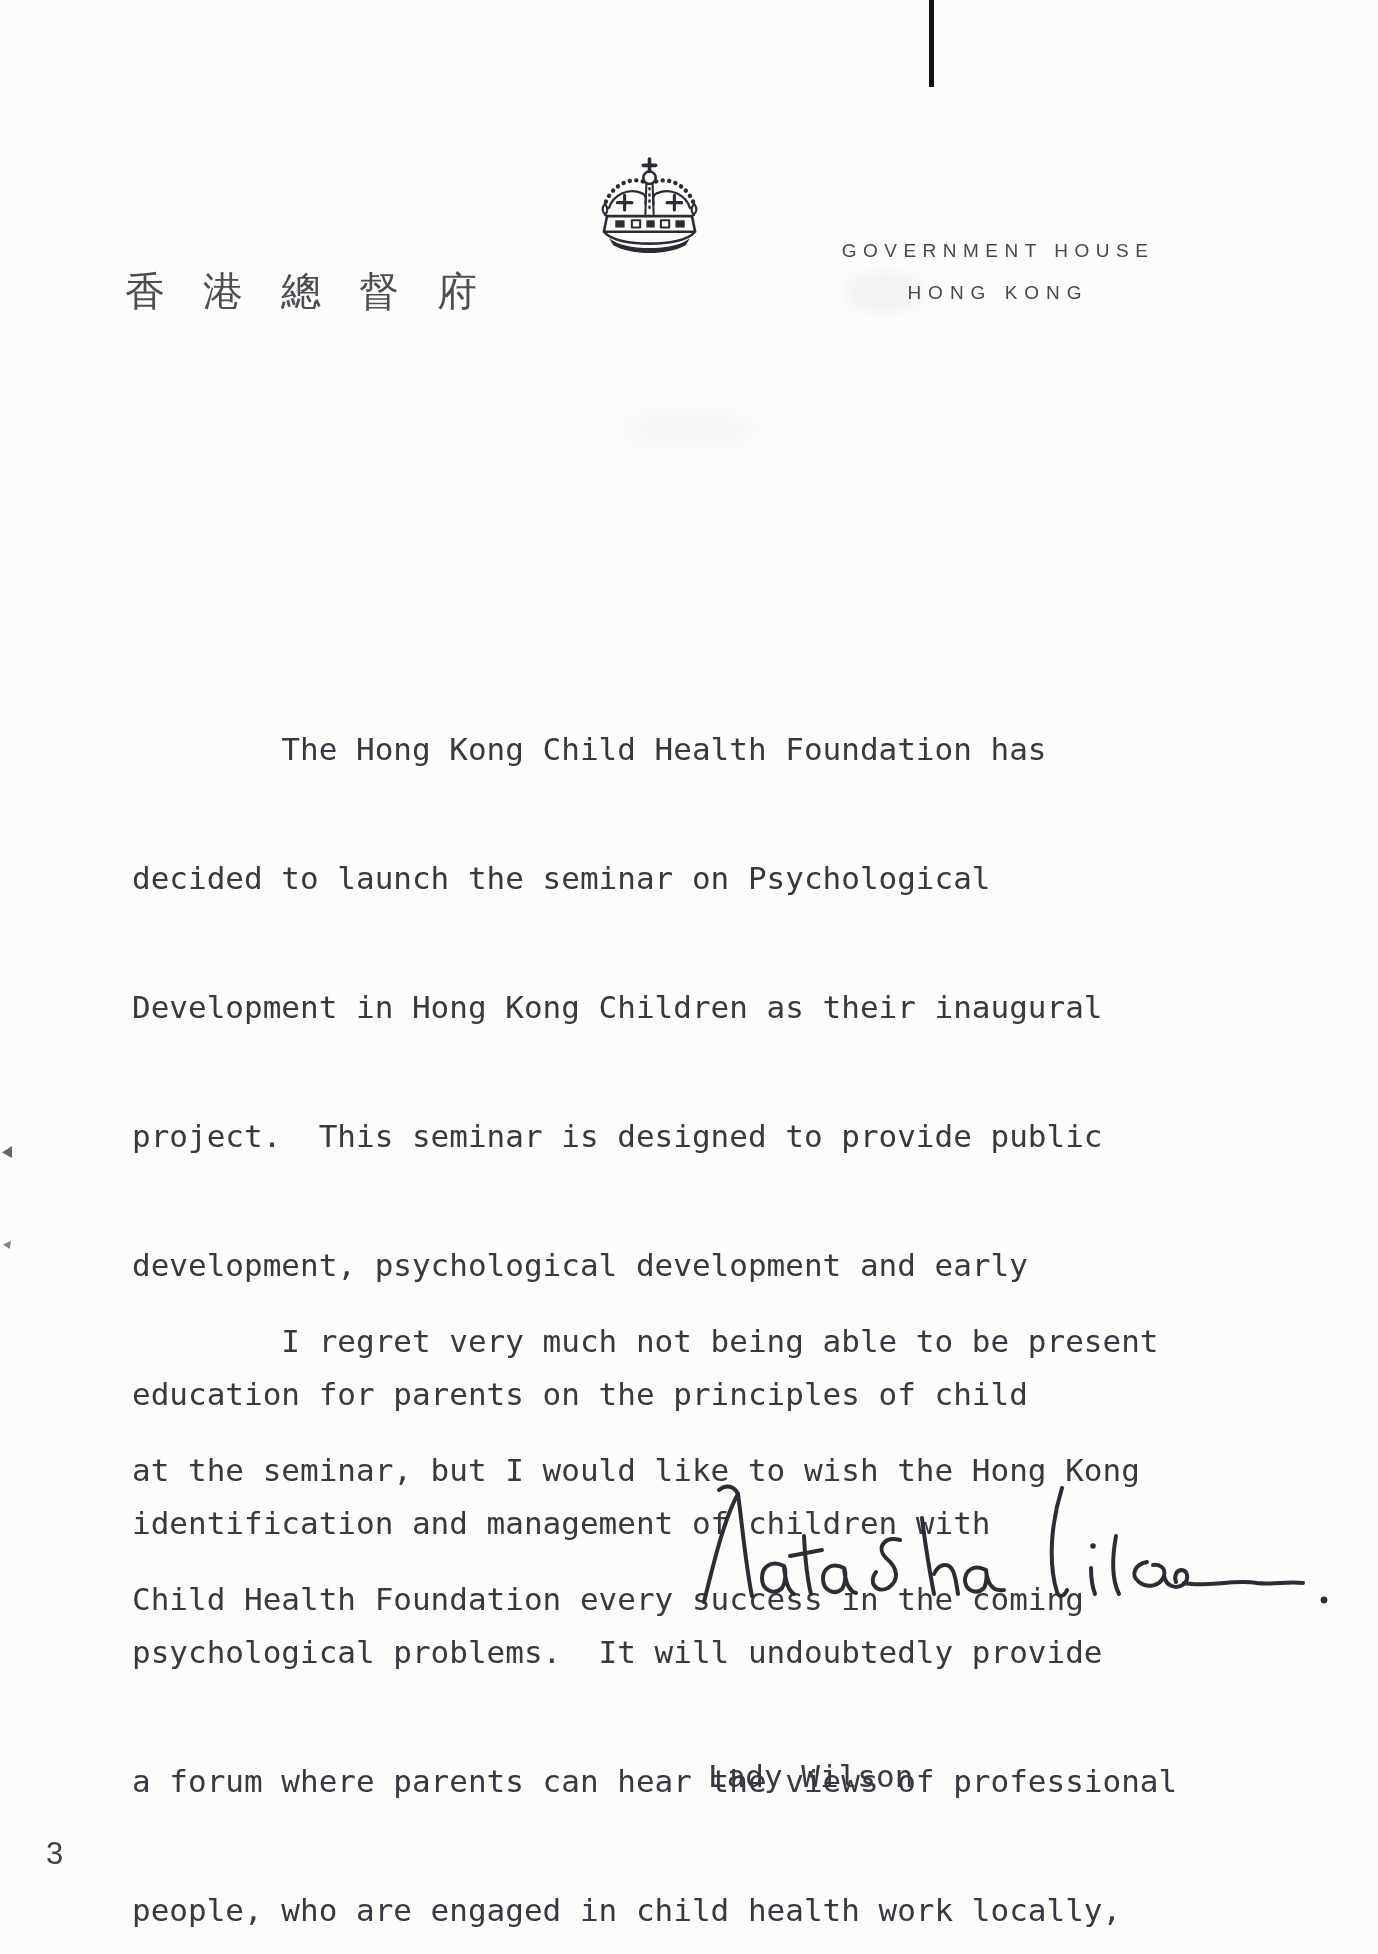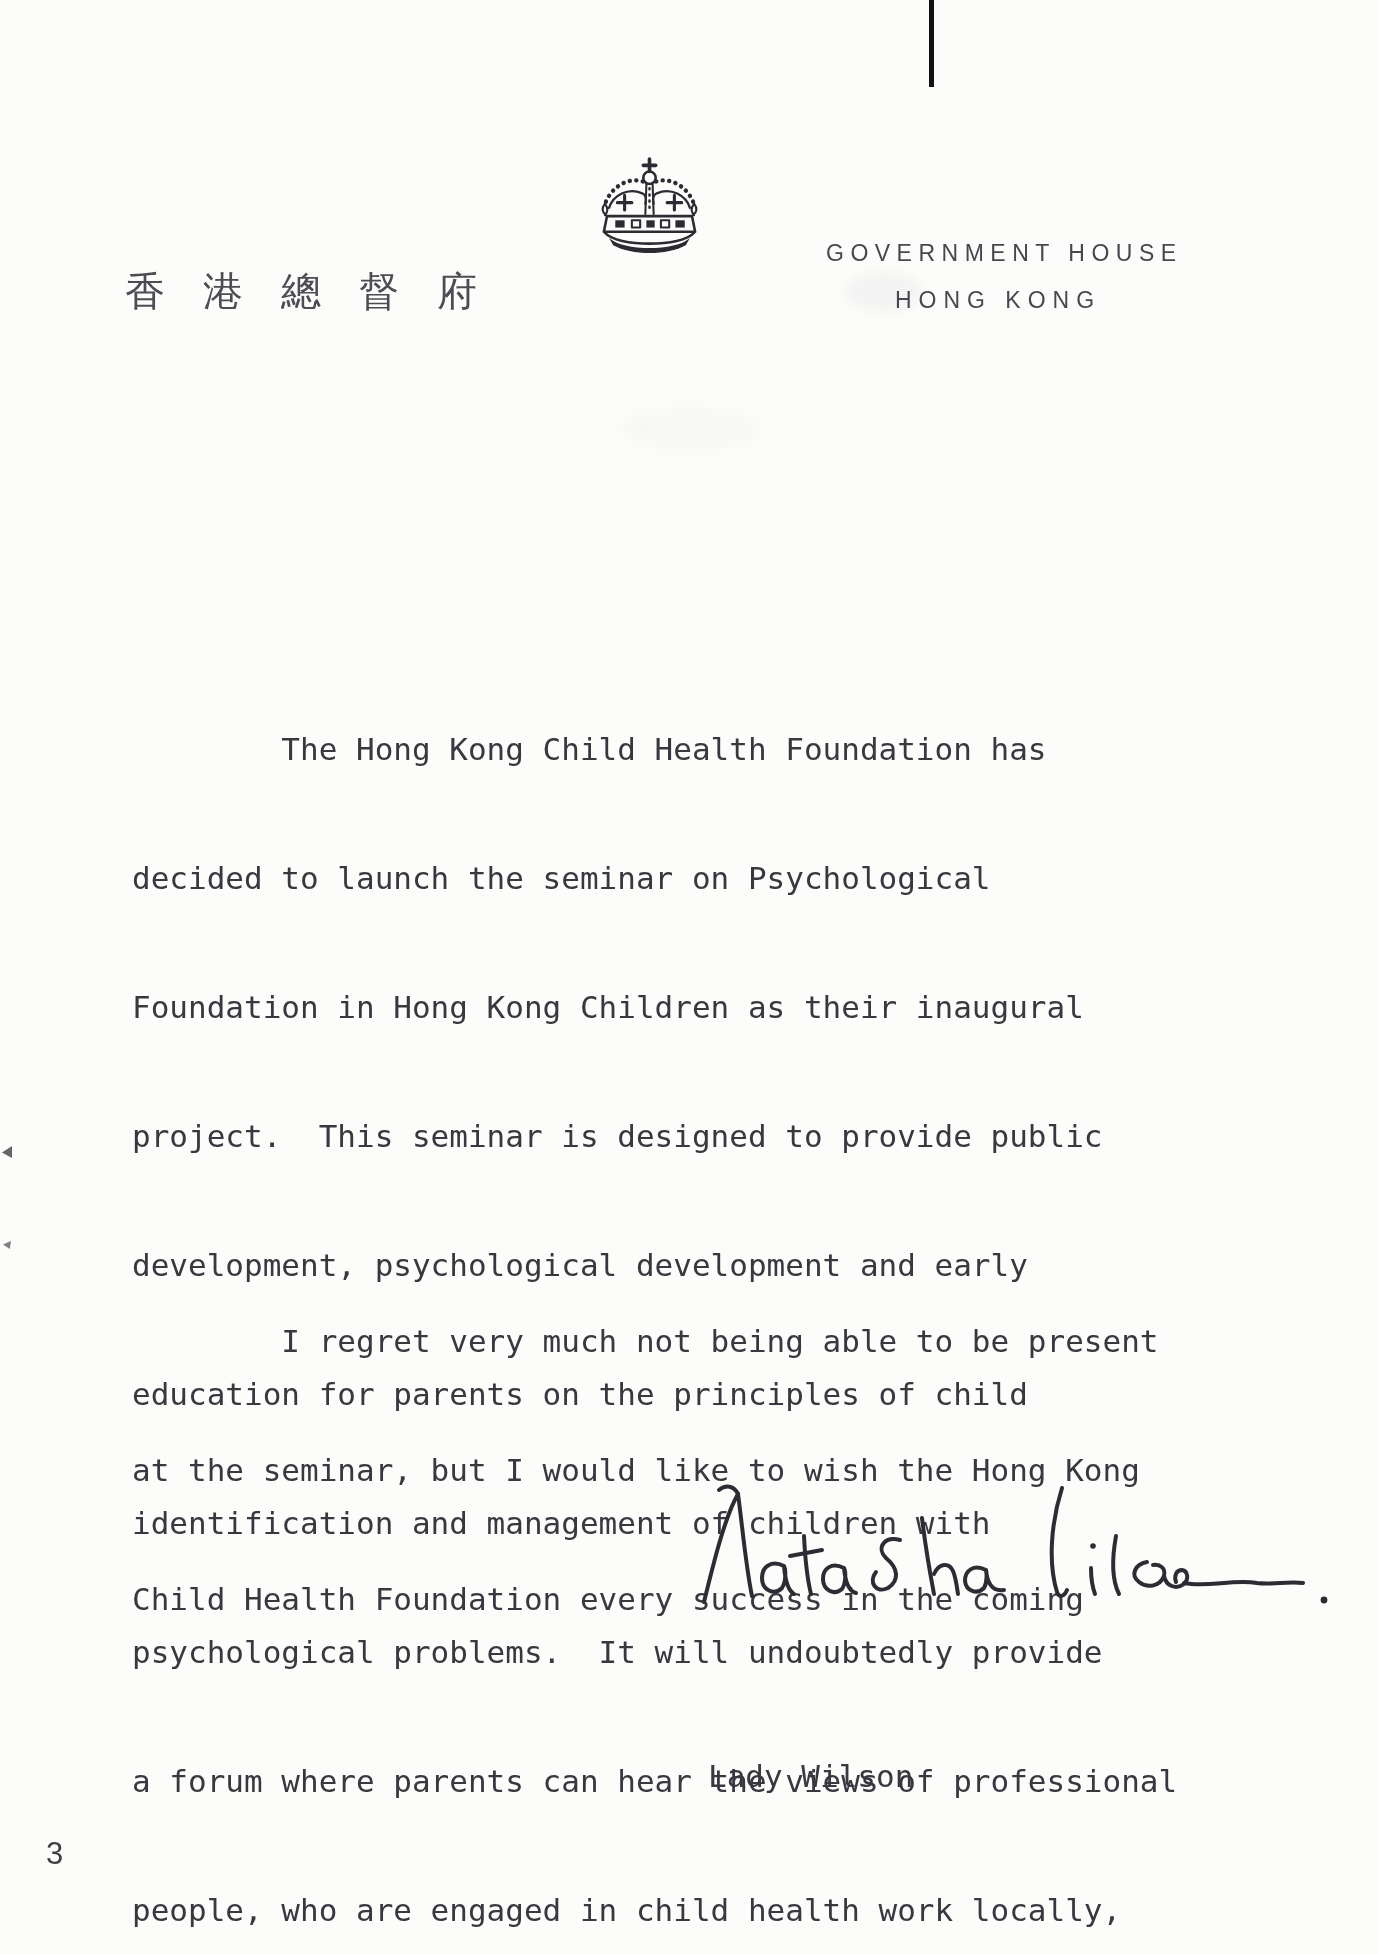--- a/index.html
+++ b/index.html
@@ -30,21 +30,21 @@
     font-family:"DejaVu Serif", serif;
     font-size:40px; letter-spacing:38px; color:#4c4c54;
     white-space:nowrap;
     text-align:right;
   }
   .crown { position:absolute; left:592px; top:156px; width:115px; height:112px; }
   .gov {
     position:absolute; left:826px; top:240px; width:344px;
     text-align:center;
     font-family:"Liberation Sans", sans-serif;
-    font-size:23px; letter-spacing:6.5px; color:#47474f;
+    font-size:19px; letter-spacing:6.5px; color:#47474f;
     white-space:nowrap;
   }
   .gov .l2 { margin-top:20px; letter-spacing:7px; }
 
   
   .para {
     position:absolute; left:132px;
     font-family:"DejaVu Sans Mono", monospace;
     font-size:31px; line-height:43px; color:#383840;
     white-space:pre;
@@ -106,21 +106,21 @@
   </svg>
 
   <div class="gov">
     <div class="l1">GOVERNMENT HOUSE</div>
     <div class="l2">HONG KONG</div>
   </div>
 
   <div class="para p1">
     <div class="ln">        The Hong Kong Child Health Foundation has</div>
     <div class="ln">decided to launch the seminar on Psychological</div>
-    <div class="ln">Foundation in Hong Kong Children as their inaugural</div>
+    <div class="ln">Development in Hong Kong Children as their inaugural</div>
     <div class="ln">project.  This seminar is designed to provide public</div>
     <div class="ln">development, psychological development and early</div>
     <div class="ln">education for parents on the principles of child</div>
     <div class="ln">identification and management of children with</div>
     <div class="ln">psychological problems.  It will undoubtedly provide</div>
     <div class="ln">a forum where parents can hear the views of professional</div>
     <div class="ln">people, who are engaged in child health work locally,</div>
     
     
   </div>

